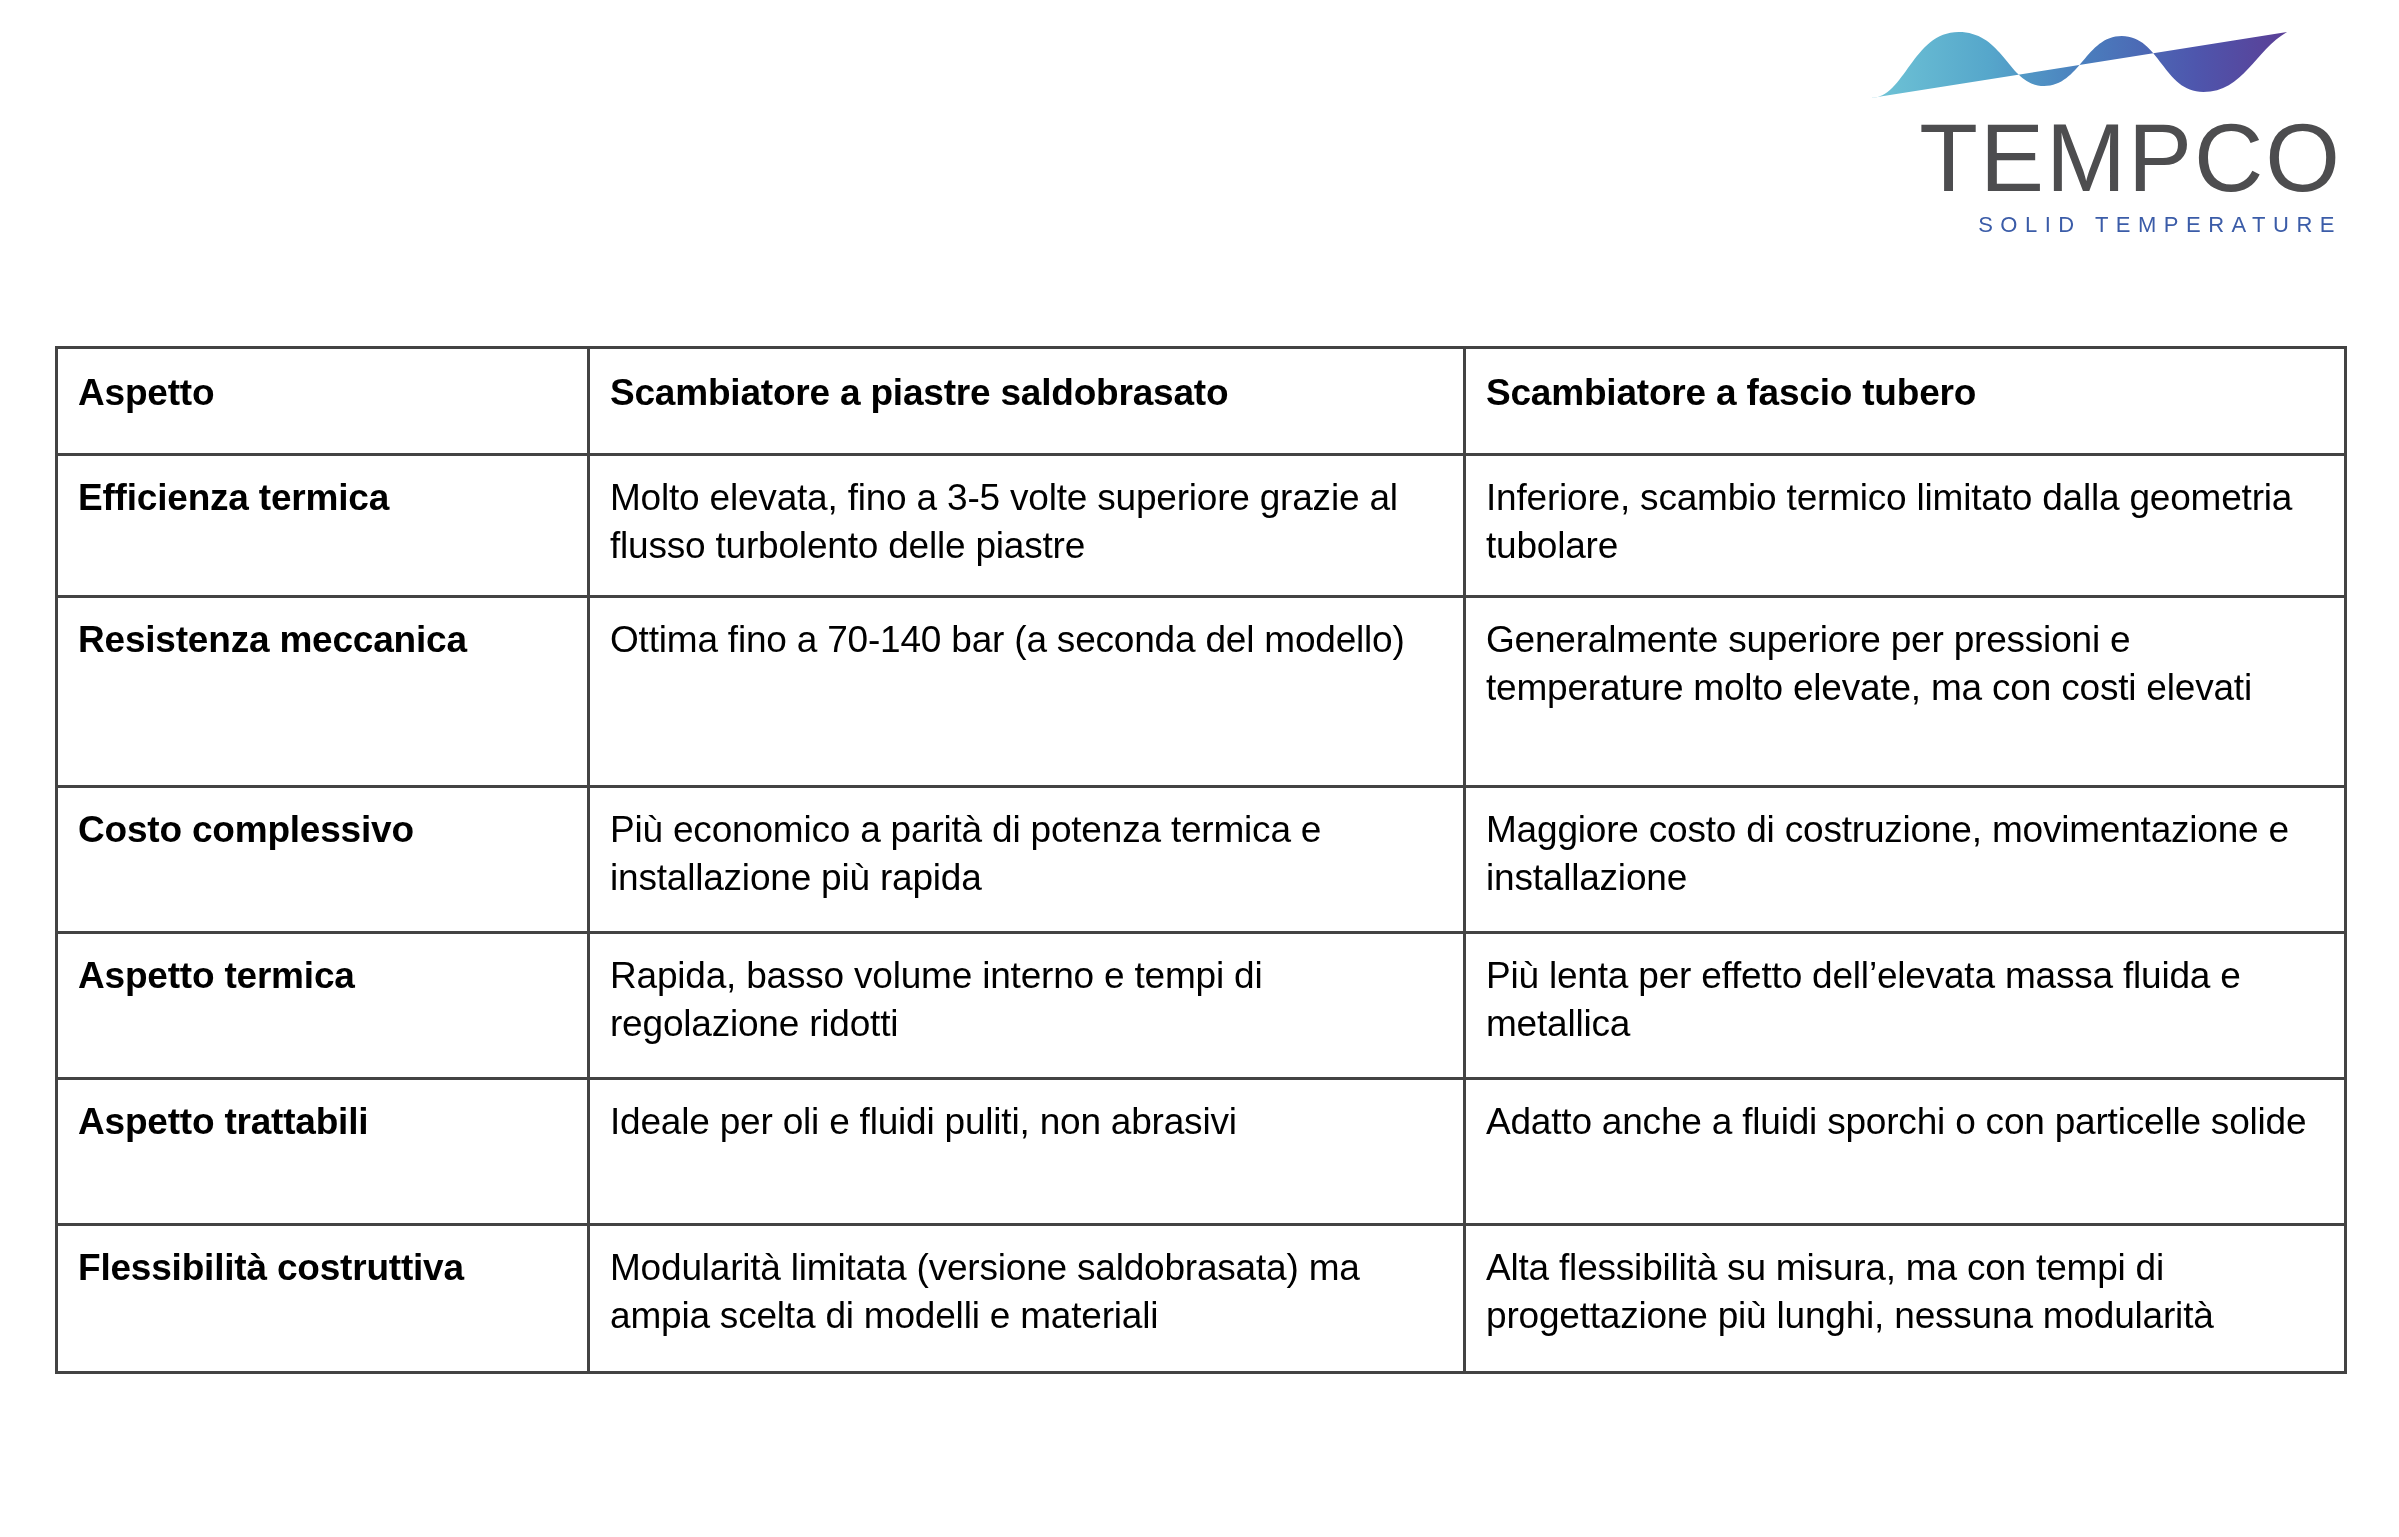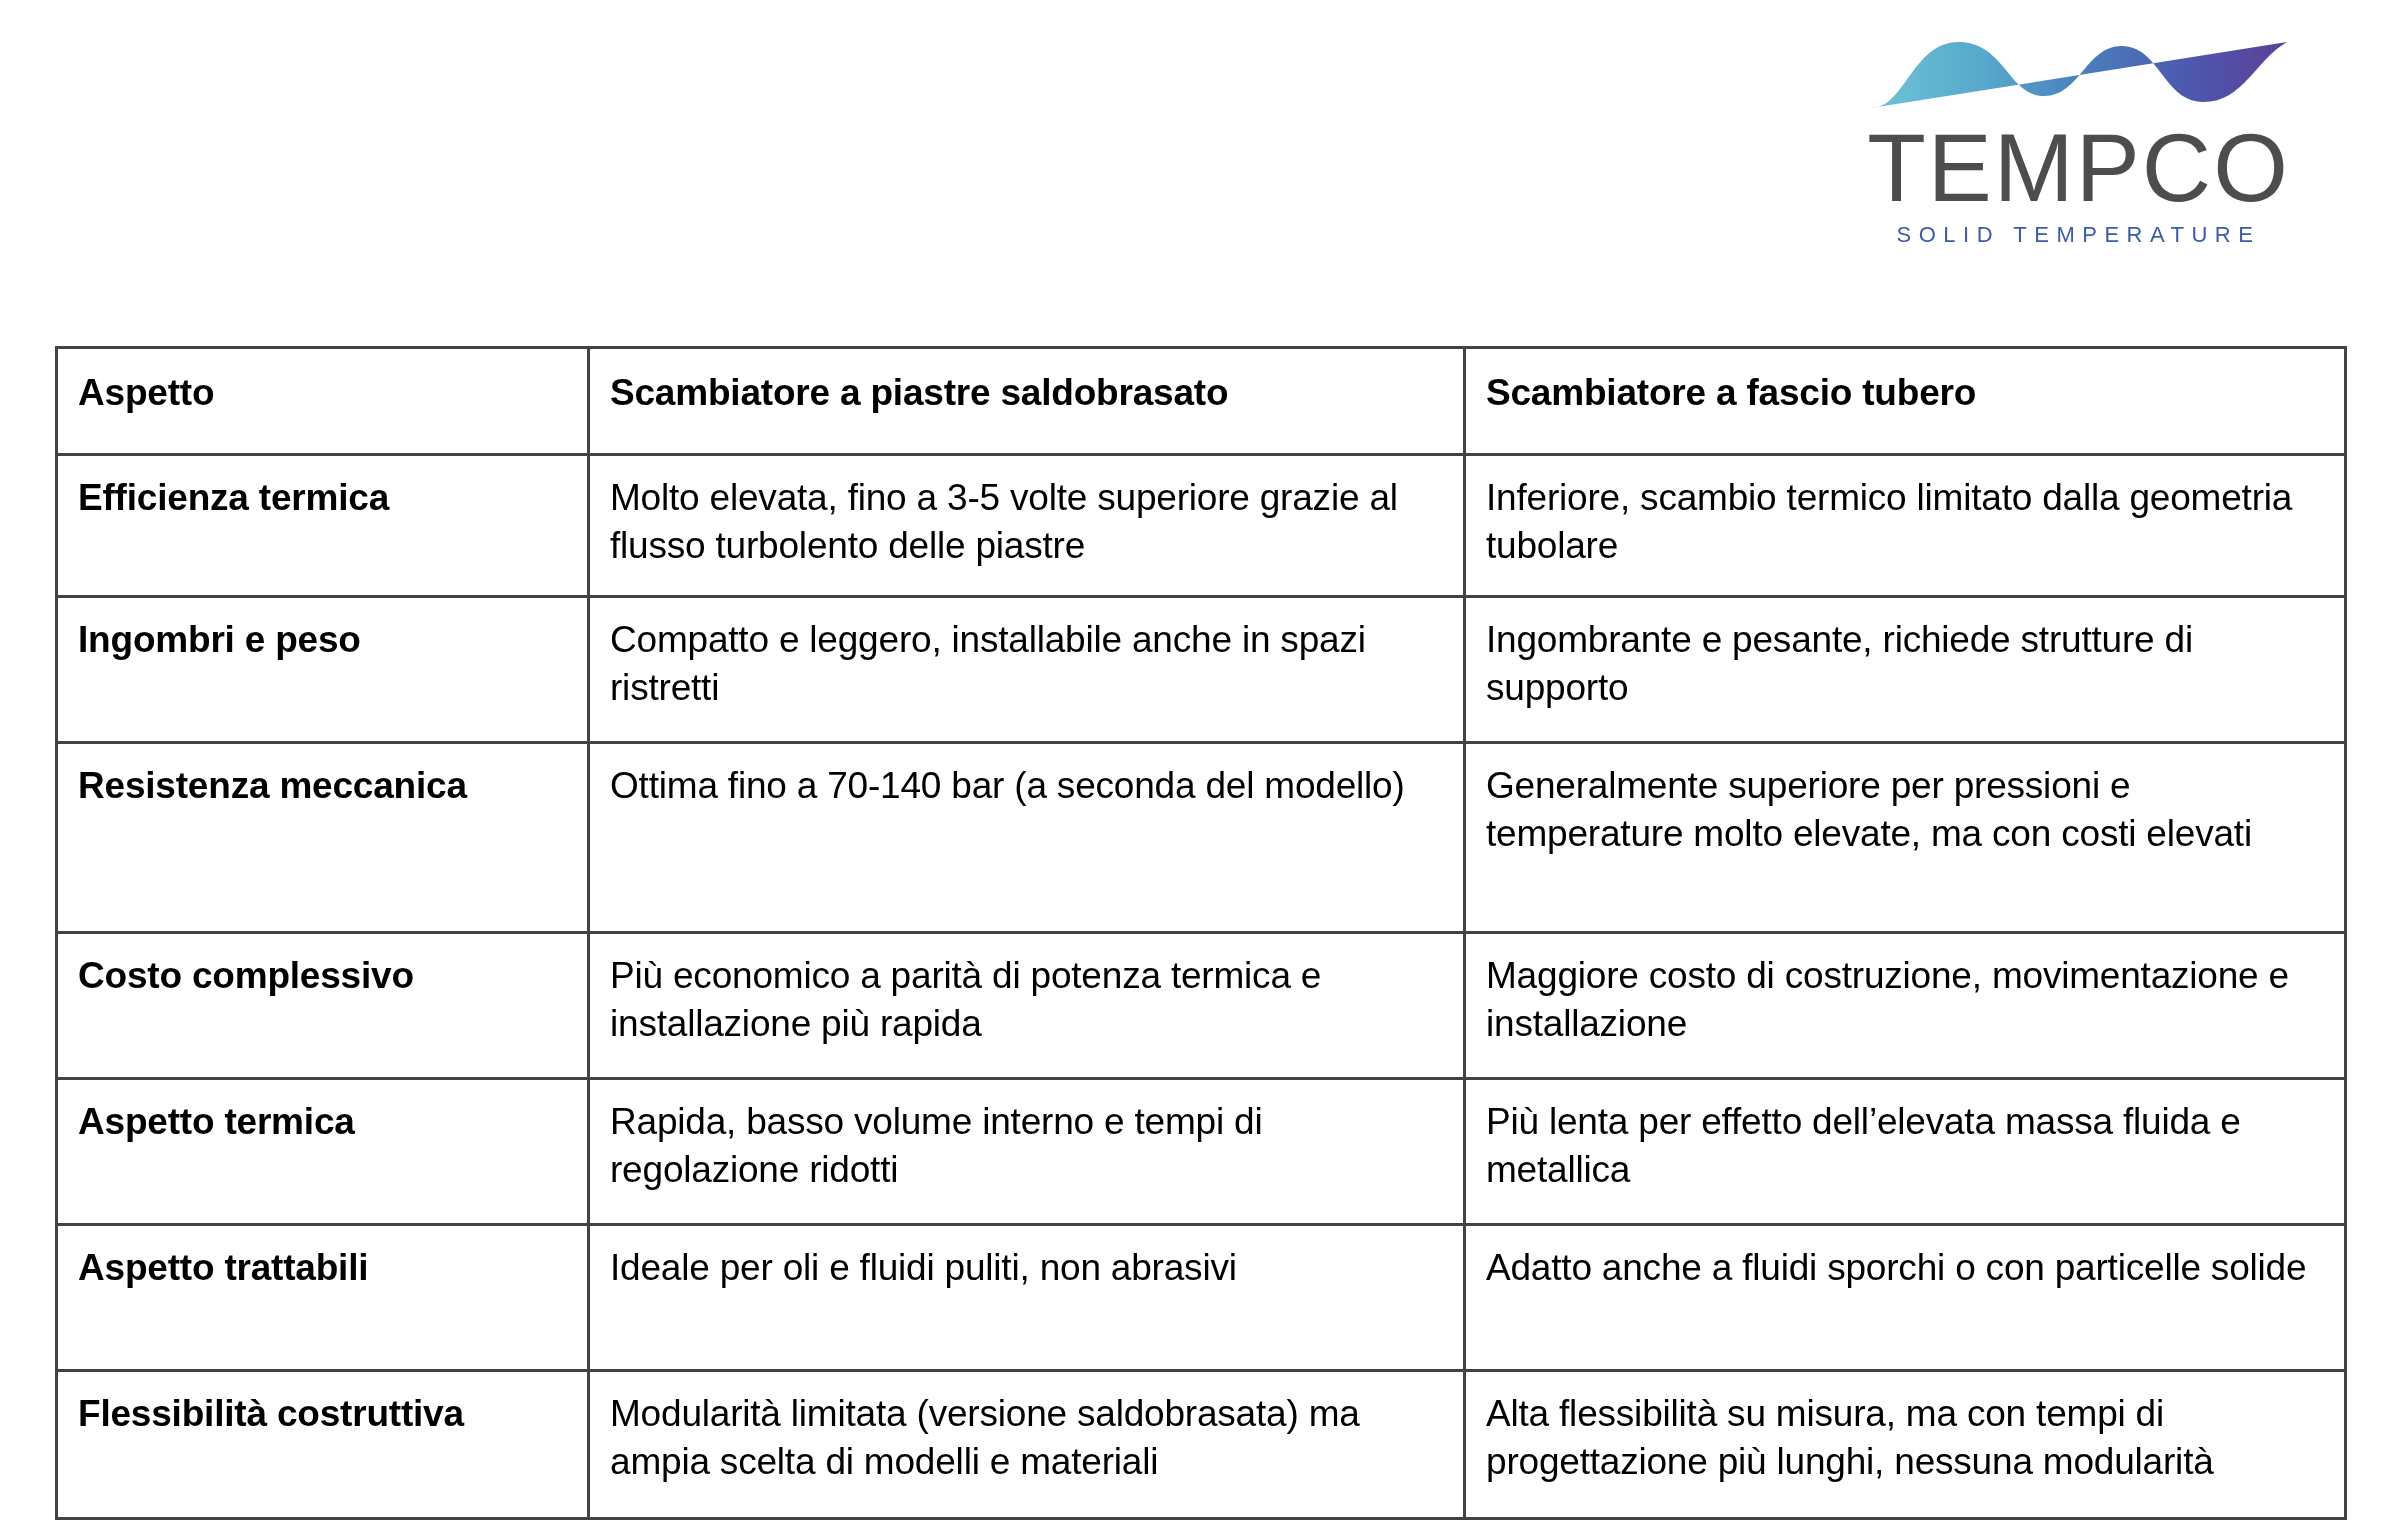--- a/index.html
+++ b/index.html
@@ -18,24 +18,24 @@
   .page {
     position: relative;
     width: 2400px;
     height: 1537px;
     background: #ffffff;
   }
 
   
   .logo-block {
     position: absolute;
-    top: 34px;
+    top: 24px;
     right: 58px;
     width: 527px;
-    text-align: center;
+    text-align: right;
   }
   .logo-wave {
     display: block;
     width: 428px;
     height: 80px;
     margin: 0 auto 6px auto;
   }
   .logo-word {
     font-family: "Liberation Sans", sans-serif;
     font-size: 96px;
@@ -143,25 +143,20 @@
           <td>Scambiatore a piastre saldobrasato</td>
           <td>Scambiatore a fascio tubero</td>
         </tr>
 
         <tr class="r1">
           <td class="aspect">Efficienza termica</td>
           <td>Molto elevata, fino a 3-5 volte superiore grazie al flusso turbolento delle piastre</td>
           <td>Inferiore, scambio termico limitato dalla geometria tubolare</td>
         </tr>
 
-        <tr class="r2">
-          <td class="aspect">Ingombri e peso</td>
-          <td>Compatto e leggero, installabile anche in spazi ristretti</td>
-          <td>Ingombrante e pesante, richiede strutture di supporto</td>
-        </tr>
 
         <tr class="r3">
           <td class="aspect">Resistenza meccanica</td>
           <td>Ottima fino a 70-140 bar (a seconda del modello)</td>
           <td>Generalmente superiore per pressioni e temperature molto elevate, ma con costi elevati</td>
         </tr>
 
         <tr class="r4">
           <td class="aspect">Costo complessivo</td>
           <td>Più economico a parità di potenza termica e installazione più rapida</td>

